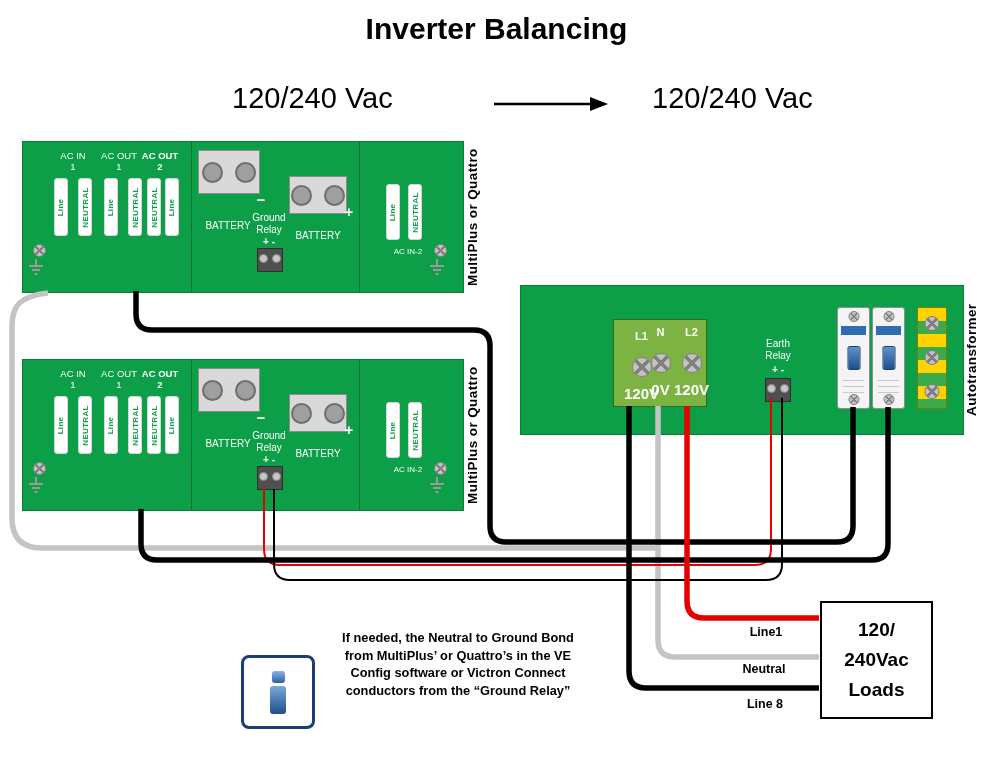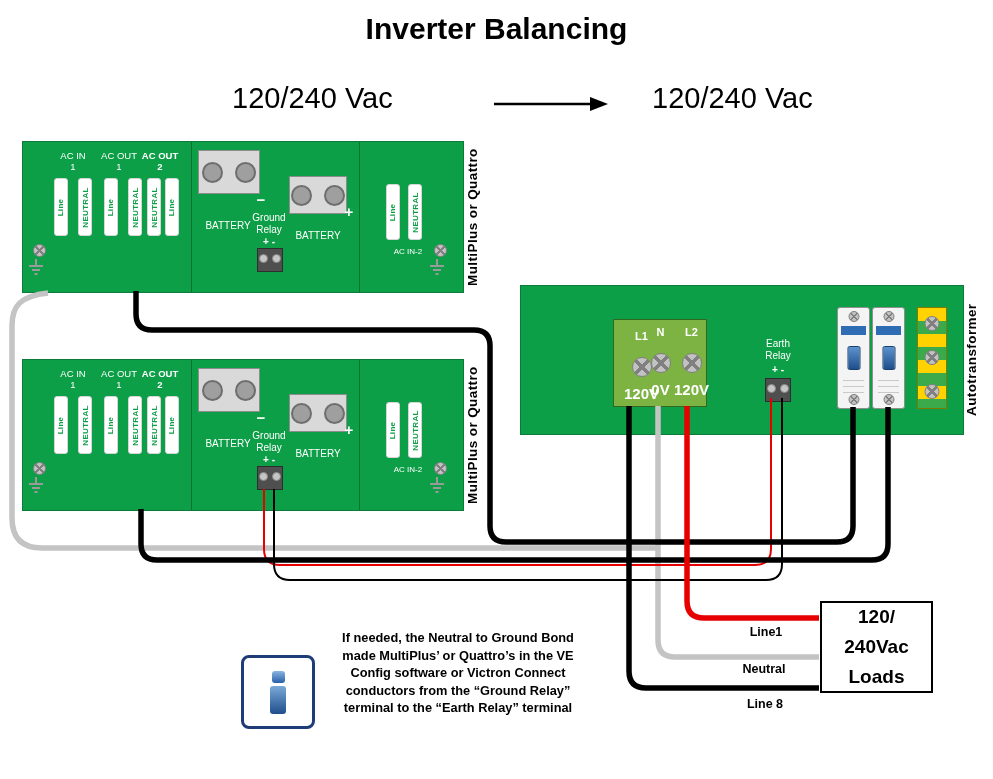--- a/index.html
+++ b/index.html
@@ -50,21 +50,21 @@
   .bscrew.top { top:3px; } .bscrew.bot { bottom:3px; }
   .bband { position:absolute; left:3px; right:3px; top:18px; height:9px; background:#2e6db4; }
   .btoggle { position:absolute; left:50%; transform:translateX(-50%); top:38px; width:13px; height:24px;
              background:linear-gradient(180deg,#5b93cf,#1f4e8c); border:1px solid #17406f; border-radius:2px; box-sizing:border-box; }
   .bline { position:absolute; left:5px; right:5px; height:1px; background:#c9c9c9; }
 
   .earthbar { position:absolute; width:30px; height:102px; border:1px solid #7c7c00; box-sizing:border-box;
               background:repeating-linear-gradient(180deg, #ffd200 0 13px, #3aaa4a 13px 26px); }
   .ebscrew { left:50%; transform:translateX(-50%); width:15px; height:15px; }
 
-  .loads { position:absolute; left:820px; top:601px; width:113px; height:92px; background:#fff; border:2.5px solid #000;
+  .loads { position:absolute; left:820px; top:601px; width:113px; height:118px; background:#fff; border:2.5px solid #000;
            box-sizing:border-box; display:flex; flex-direction:column; align-items:center; justify-content:center;
            font-size:19px; font-weight:bold; line-height:30px; text-align:center; color:#000; }
 
   .wirelabel { position:absolute; width:80px; text-align:center; font-size:12.5px; font-weight:bold; color:#000; }
 
   .note { position:absolute; left:328px; top:629px; width:260px; text-align:center;
           font-size:12.8px; font-weight:bold; line-height:17.6px; color:#000; }
 
   .infoicon { position:absolute; left:241px; top:655px; width:74px; height:74px; background:#fff;
               border:3px solid #1e3c78; border-radius:8px; box-sizing:border-box;
@@ -306,24 +306,23 @@
   <div class="wirelabel" style="left:726px; top:625px;">Line1</div>
   <div class="wirelabel" style="left:724px; top:662px;">Neutral</div>
   <div class="wirelabel" style="left:725px; top:697px;">Line 8</div>
 
   <div class="infoicon">
     <div class="idot"></div>
     <div class="ibody"></div>
   </div>
   <div class="note">
     <div>If needed, the Neutral to Ground Bond</div>
-    <div>made MultiPlus’ or Quattro’s in the VE</div>
+    <div>from MultiPlus’ or Quattro’s in the VE</div>
     <div>Config software or Victron Connect</div>
     <div>conductors from the “Ground Relay”</div>
-    <div>terminal to the “Earth Relay” terminal</div>
   </div>
 
   <svg class="wires" viewBox="0 0 993 779">
 
     <line x1="494" y1="104" x2="592" y2="104" stroke="#000" stroke-width="2.5"></line>
     <polygon points="608,104 590,97 590,111" fill="#000"></polygon>
 
     <path d="M 48 293 C 20 296 12 306 12 326 L 12 518 Q 12 548 42 548 L 658 548" fill="none" stroke="#c4c4c4" stroke-width="5.5"></path>
 
     <path d="M 658 406 L 658 640 Q 658 657 675 657 L 819 657" fill="none" stroke="#c4c4c4" stroke-width="5.5"></path>

